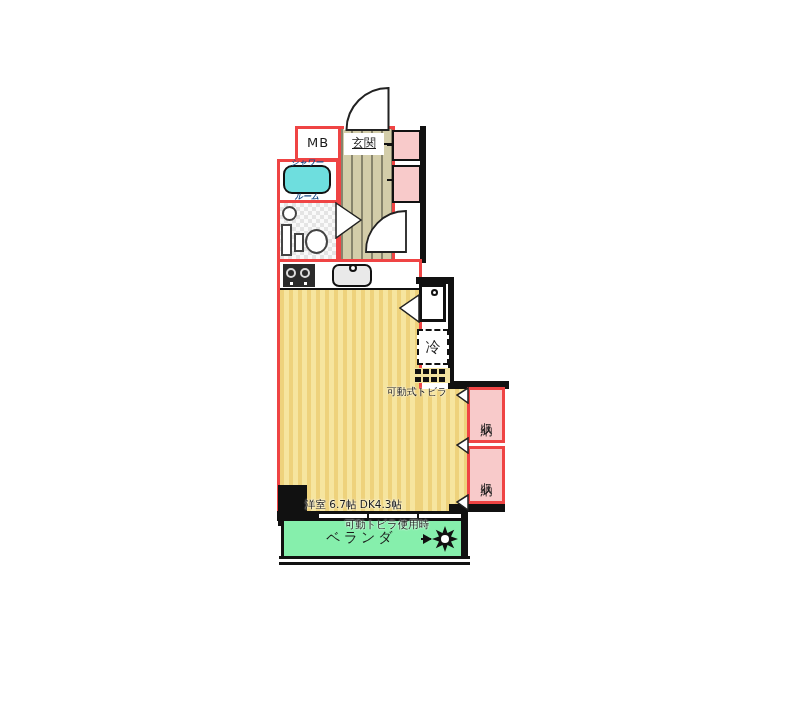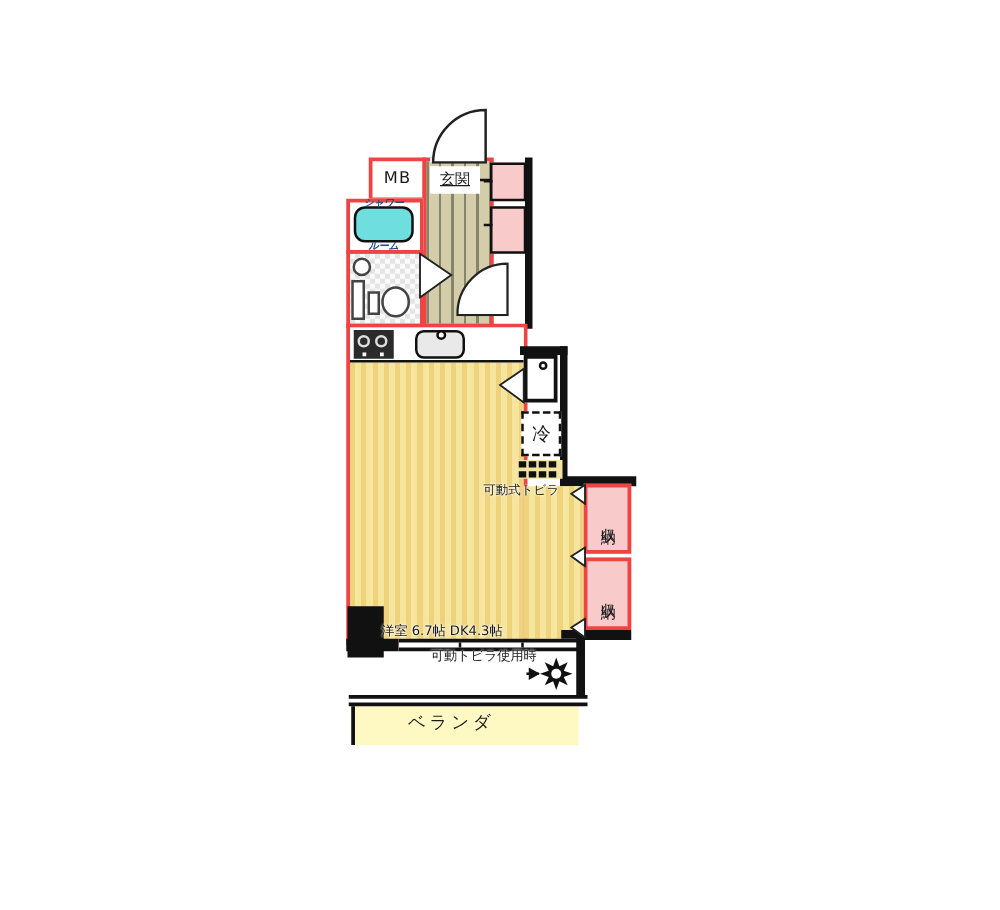--- a/index.html
+++ b/index.html
@@ -9,21 +9,21 @@
   .abs { position:absolute; }
   .wall { background:#111; }
   .room { border:3px solid #ef4444; }
   .txt { text-align:center; line-height:1.15; }
 
   
   .floor-wood   { background:repeating-linear-gradient(90deg,#eed27c 0 4px,#f6e59f 4px 9px); }
   .floor-hall   { background:repeating-linear-gradient(90deg,#87846c 0 2px,#d3cda9 2px 10px); }
   .floor-tile   { background:conic-gradient(#e4e4e4 25%,#fafafa 0 50%,#e4e4e4 0 75%,#fafafa 0);
                   background-size:8px 8px; }
-  .floor-gray   { background:#fef9c3;margin-top:40px; }
+  .floor-gray   { background:#86efac; }
   .pink { background:#f8caca; }
 
   .mb      { left:18px; top:42px; width:46px; height:35px; background:#fff; font-size:13px;
              display:flex; align-items:center; justify-content:center; letter-spacing:1px; }
   .hall    { left:61px; top:42px; width:57px; height:136px; }
   .genkan-label { left:3px; top:4px; width:40px; height:22px; background:#fff; font-size:12px;
              display:flex; align-items:center; justify-content:center;text-decoration:underline; }
   .genkan-tick { left:43px; top:14px; width:8px; height:2px; background:#111; }
   .door-gap { left:3px; top:-3px; width:40px; height:4px; background:#fff; }
 

